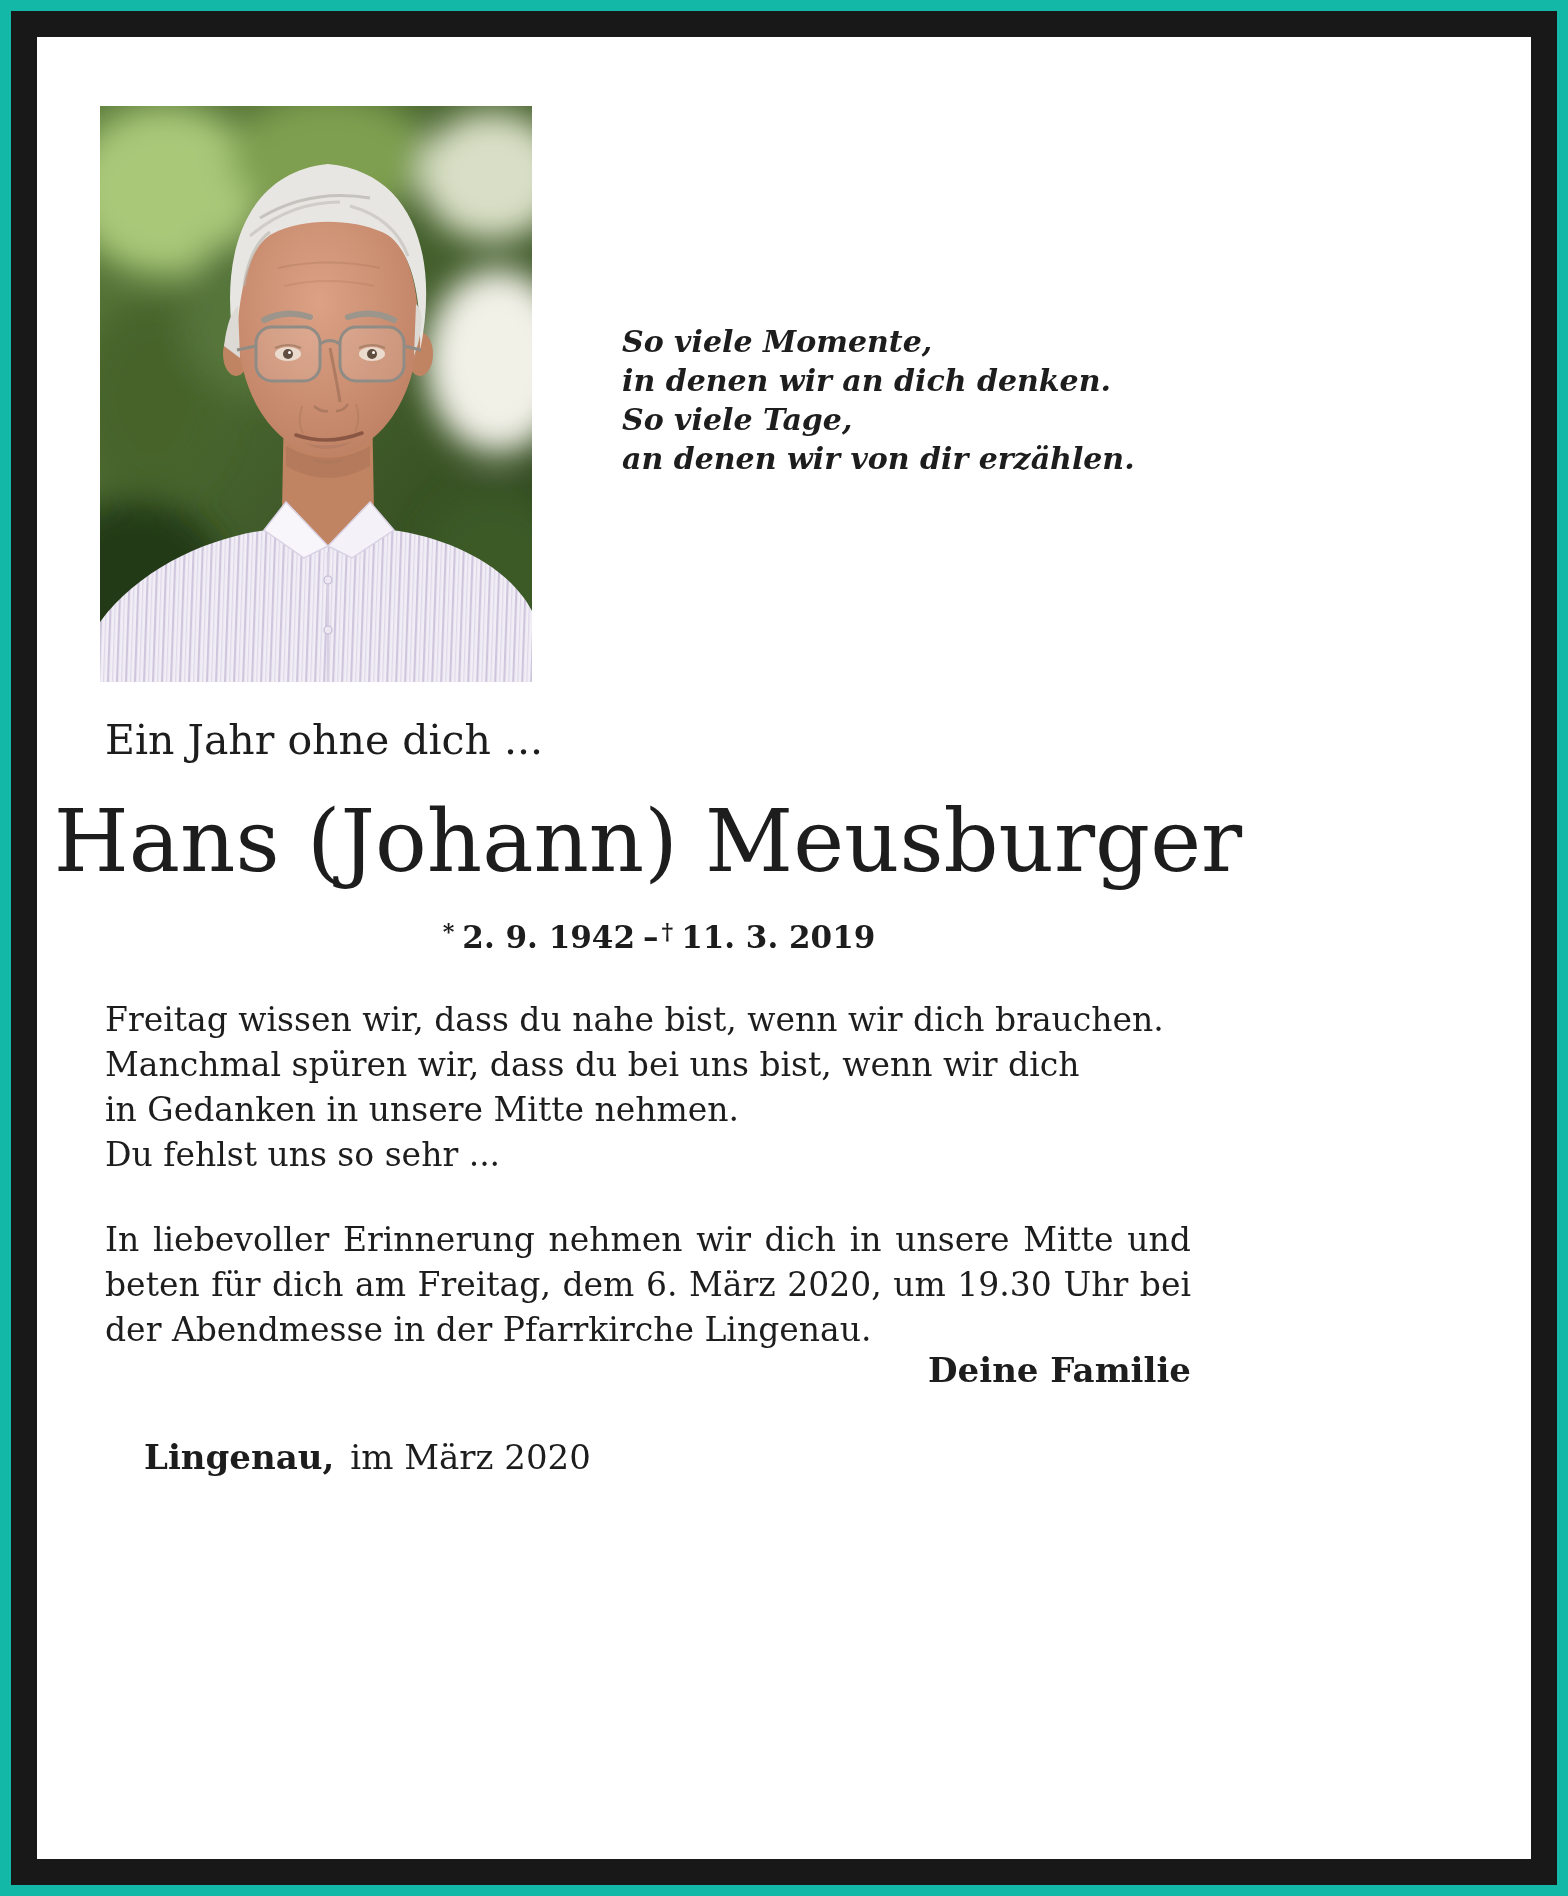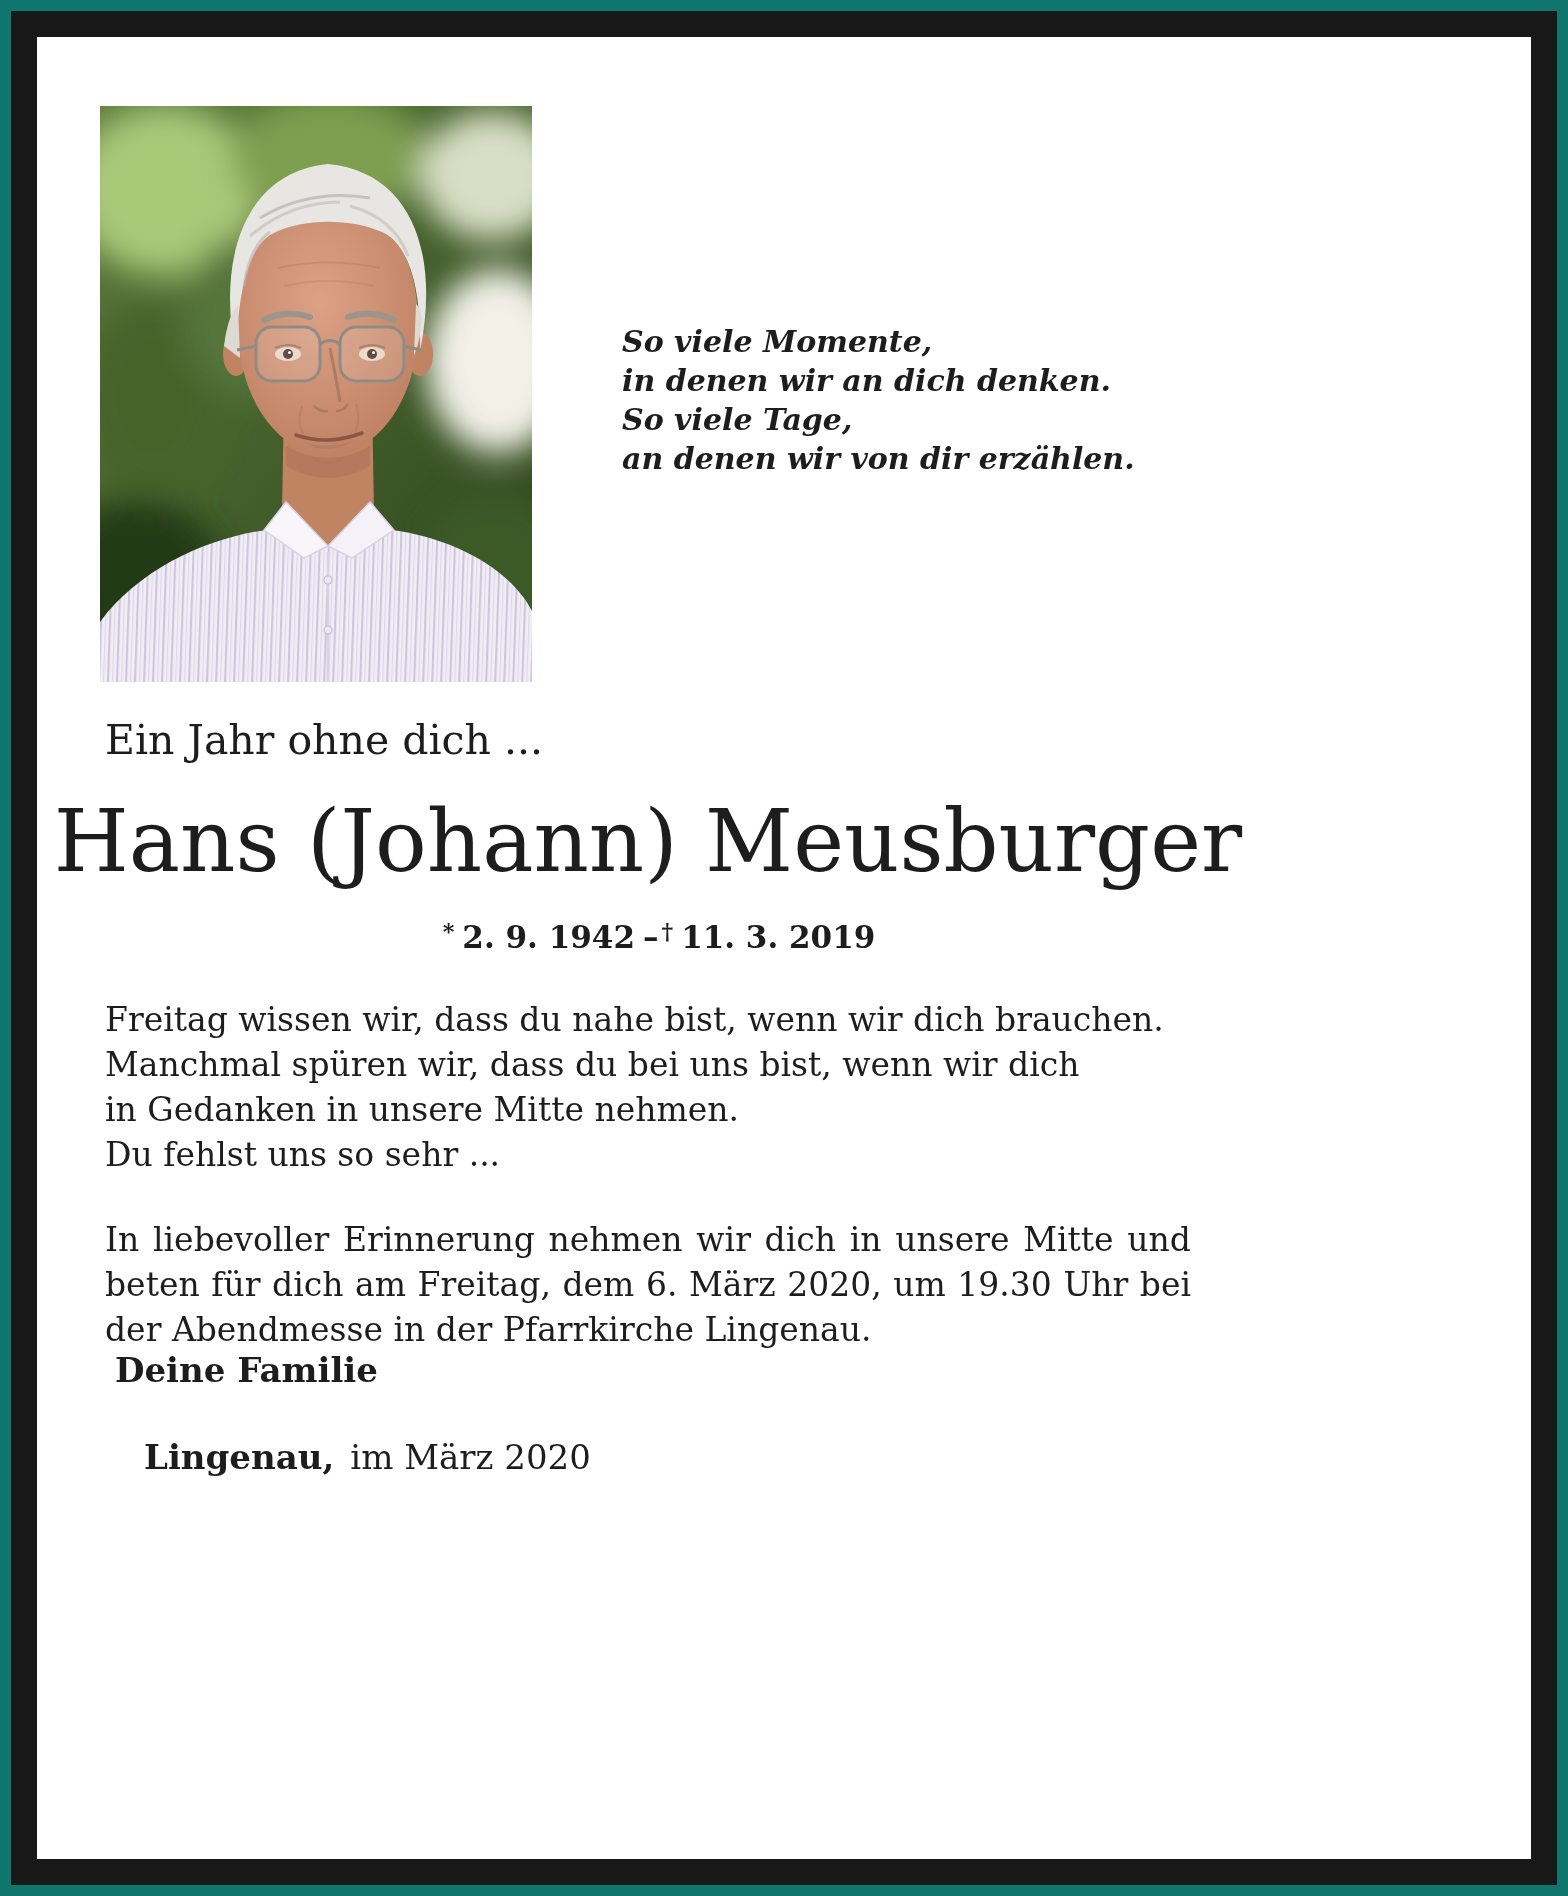--- a/index.html
+++ b/index.html
@@ -1,20 +1,20 @@
 <!DOCTYPE html>
 <html><head>
 <meta charset="utf-8">
 <style>
   html, body { margin: 0; padding: 0; background: #ffffff; }
   .page {
     position: relative;
     width: 1568px;
     height: 1896px;
-    background: #0f766e;
+    background: #14b8a6;
     font-family: "DejaVu Serif", "Liberation Serif", serif;
     color: #1d1d1d;
     overflow: hidden;
   }
   .frame {
     position: absolute;
     left: 11px; top: 11px; right: 11px; bottom: 11px;
     border: 26px solid #181818;
     background: #ffffff;
     box-sizing: border-box;
@@ -78,23 +78,23 @@
   .invitation {
     position: absolute;
     left: 105px; top: 1217px;
     width: 1086px;
     font-size: 33px;
     line-height: 45px;
     text-align: justify;
   }
   .signature {
     position: absolute;
-    left: 115px; top: 1350px;
-    width: 1086px;
-    text-align: left;
+    left: 105px; top: 1350px;
+    width: 1086px;
+    text-align: right;
     font-size: 34px;
     font-weight: bold;
   }
   .footer {
     position: absolute;
     left: 105px; top: 1437px;
     font-size: 34px;
     white-space: nowrap;
   }
   .footer .place { font-weight: bold; margin-left: 39px; }

